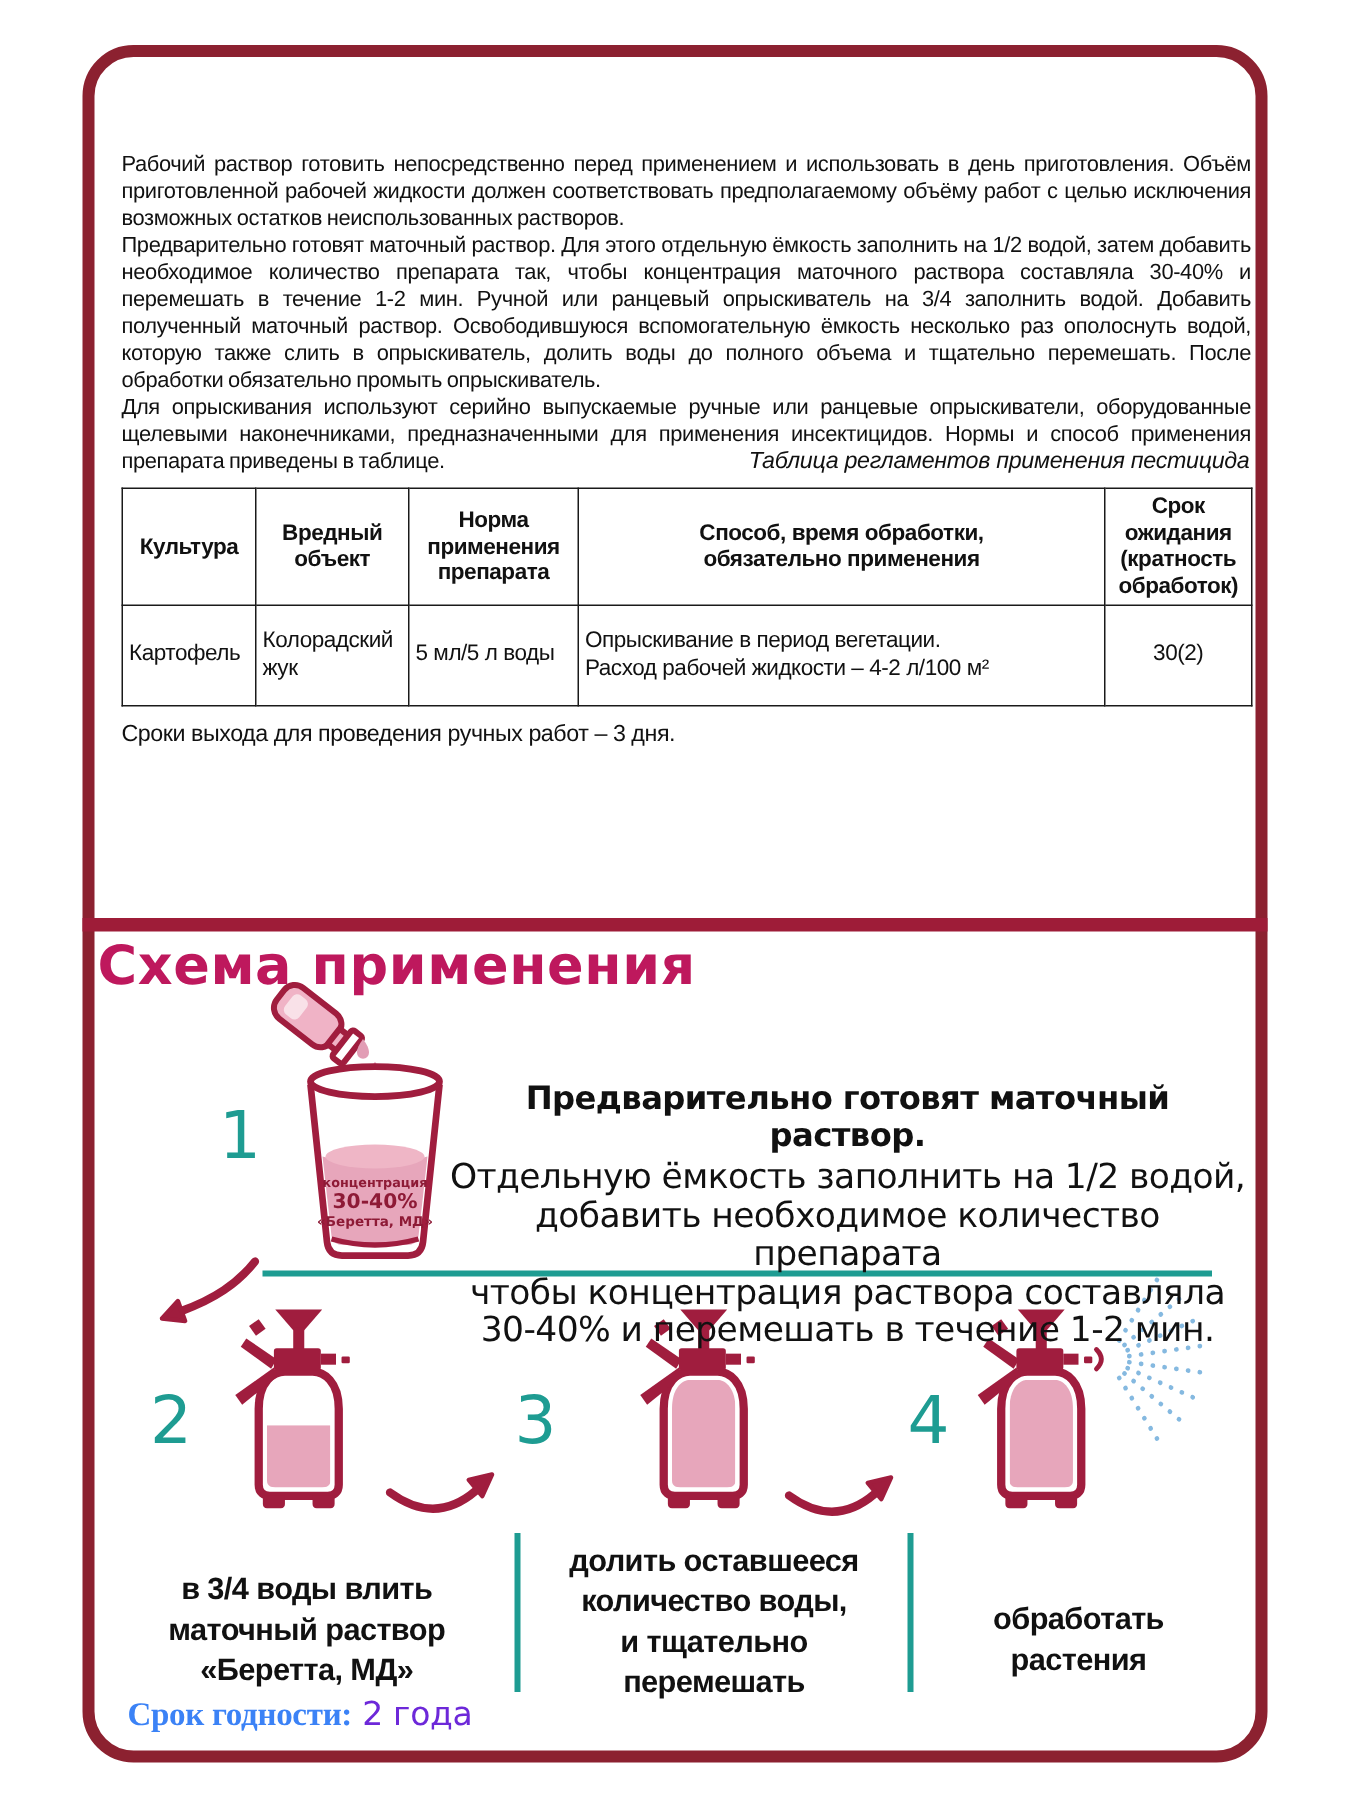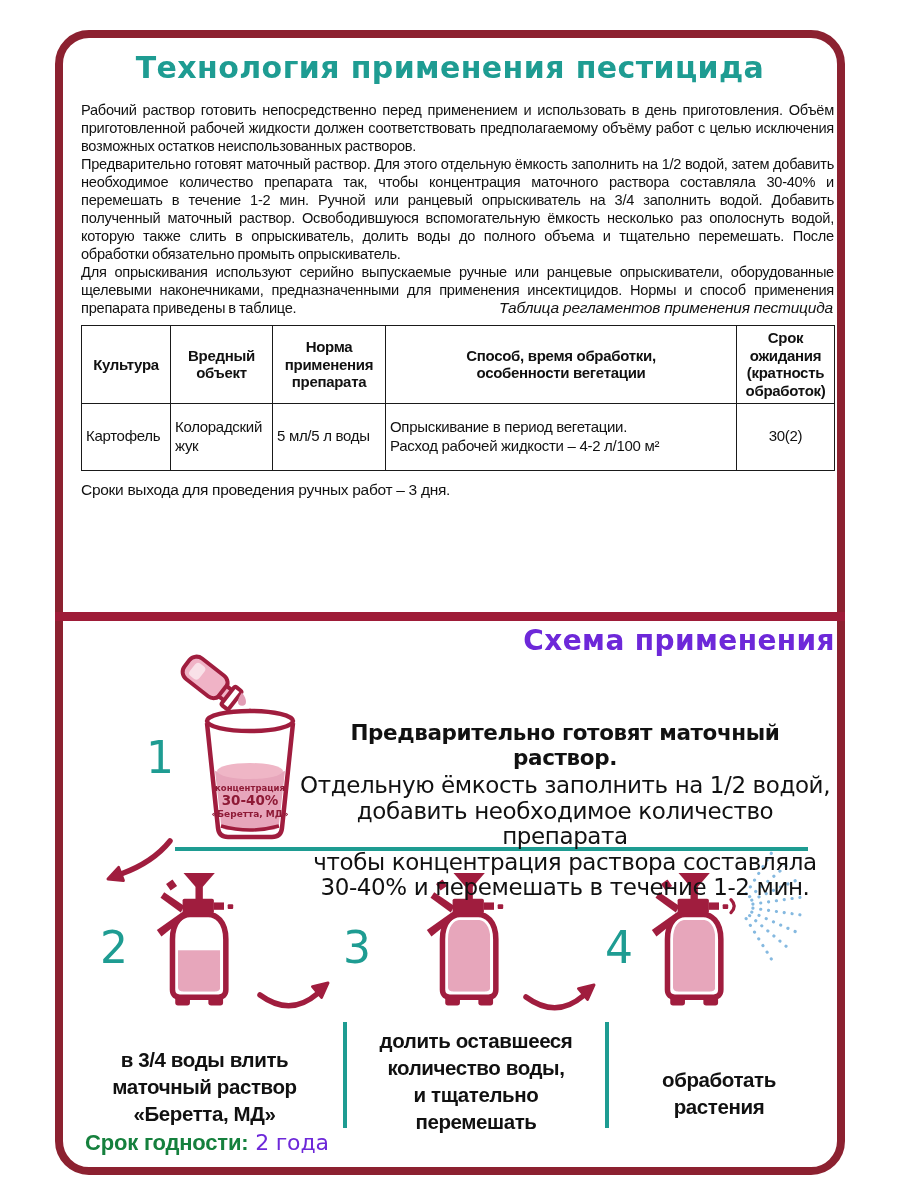--- a/index.html
+++ b/index.html
@@ -17,53 +17,52 @@
         font-style:italic;font-size:15.5px;letter-spacing:-.2px;}
   table.reg{position:absolute;left:81px;top:325px;width:753px;border-collapse:collapse;
         table-layout:fixed;}
   table.reg th,table.reg td{border:1.6px solid #1a1a1a;font-size:15px;letter-spacing:-.3px;
         white-space:pre-line;vertical-align:middle;padding:3px 4px;}
   table.reg th{font-weight:bold;text-align:center;height:68px;line-height:1.18;}
   table.reg td{height:60px;line-height:1.25;}
   td.c{text-align:center;}
   .note{position:absolute;left:81px;top:481px;width:752px;font-size:15.5px;letter-spacing:-.3px;}
   .divider{position:absolute;left:55px;top:612px;width:790px;height:9px;background:#9E1C38;}
-  .schema-title{position:absolute;left:65px;top:624px;width:770px;text-align:right;
-        font-family:"DejaVu Sans",sans-serif;font-weight:bold;font-size:28px;
-        letter-spacing:.4px;color:#6d28d9;}
+  .schema-title{position:absolute;left:65px;top:624px;width:770px;text-align:left;
+        font-family:"DejaVu Sans",sans-serif;font-weight:bold;font-size:36px;
+        letter-spacing:.4px;color:#be185d;}
   .step-num{position:absolute;width:44px;text-align:center;color:#1E9C92;
         font-family:"DejaVu Sans",sans-serif;font-size:44px;line-height:1;}
   #num1{left:138px;top:736px;}
   #num2{left:92px;top:926px;}
   #num3{left:335px;top:926px;}
   #num4{left:597px;top:926px;}
   .step1-text{position:absolute;left:298px;top:684px;width:534px;text-align:center;
         font-family:"DejaVu Sans",sans-serif;margin-top:36px;}
   .step1-text .b{font-size:21.5px;font-weight:bold;letter-spacing:-.4px;margin-bottom:3px;}
   .step1-text .r{font-size:23px;line-height:25.5px;letter-spacing:-.4px;white-space:pre-line;}
   .vline{position:absolute;width:4px;height:106px;top:1022px;background:#1E9C92;}
   #vline1{left:343px;} #vline2{left:605px;}
   .step-label{position:absolute;text-align:center;font-weight:bold;font-size:20.5px;
         line-height:27px;letter-spacing:-.4px;white-space:pre-line;}
   #label1{left:72px;top:1046px;width:265px;}
   #label2{left:352px;top:1027px;width:248px;}
   #label3{left:614px;top:1066px;width:210px;}
   .shelf{position:absolute;left:85px;top:1130px;font-size:22px;}
-  .shelf .k{font-family:Liberation Sans, sans-serif;font-weight:bold;color:#15803d;letter-spacing:-.2px;}
+  .shelf .k{font-family:Liberation Serif, serif;font-weight:bold;color:#3b82f6;letter-spacing:-.2px;}
   .shelf .v{font-family:"DejaVu Sans",sans-serif;color:#6d28d9;letter-spacing:-.2px;}
   svg.overlay{position:absolute;left:55px;top:613px;pointer-events:none;}
 </style>
 </head>
 <body>
 
 <div id="page">
 
   <div class="frame"></div>
 
-  <div class="main-title">Технология применения пестицида</div>
 
   <div class="intro">
     <p>Рабочий раствор готовить непосредственно перед применением и использовать в день приготовления. Объём приготовленной рабочей жидкости должен соответствовать предполагаемому объёму работ с целью исключения возможных остатков неиспользованных растворов.</p>
     <p>Предварительно готовят маточный раствор. Для этого отдельную ёмкость заполнить на 1/2 водой, затем добавить необходимое количество препарата так, чтобы концентрация маточного раствора составляла 30-40% и перемешать в течение 1-2 мин. Ручной или ранцевый опрыскиватель на 3/4 заполнить водой. Добавить полученный маточный раствор. Освободившуюся вспомогательную ёмкость несколько раз ополоснуть водой, которую также слить в опрыскиватель, долить воды до полного объема и тщательно перемешать. После обработки обязательно промыть опрыскиватель.</p>
     <p>Для опрыскивания используют серийно выпускаемые ручные или ранцевые опрыскиватели, оборудованные щелевыми наконечниками, предназначенными для применения инсектицидов. Нормы и способ применения препарата приведены в таблице.</p>
   </div>
 
   <div class="tbl-caption">Таблица регламентов применения пестицида</div>
 
   <table class="reg">
@@ -73,21 +72,21 @@
         <col style="width:113px">
       <col style="width:351px">
         <col style="width:98px">
     </colgroup>
     <tbody>
         <tr>
       <th>Культура</th>
       <th>Вредный объект</th>
       <th>Норма применения препарата</th>
       <th>Способ, время обработки,
-особенности вегетации</th>
+обязательно применения</th>
       <th>Срок ожидания (кратность обработок)</th>
     </tr>
     <tr>
       <td>Картофель</td>
       <td>Колорадский жук</td>
       <td>5 мл/5 л воды</td>
       <td>Опрыскивание в период вегетации.
 Расход рабочей жидкости – 4-2 л/100 м²</td>
       <td class="c">30(2)</td>
     </tr>

